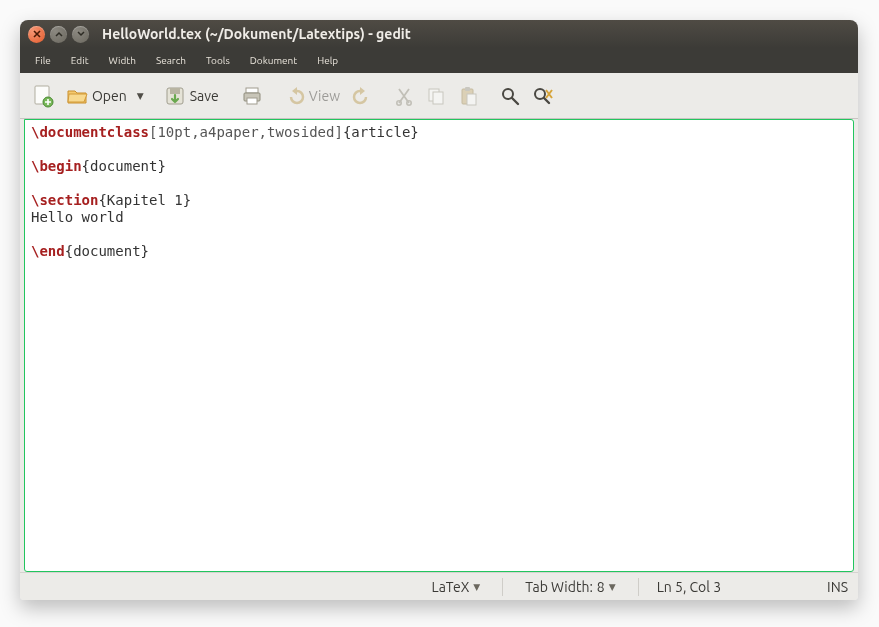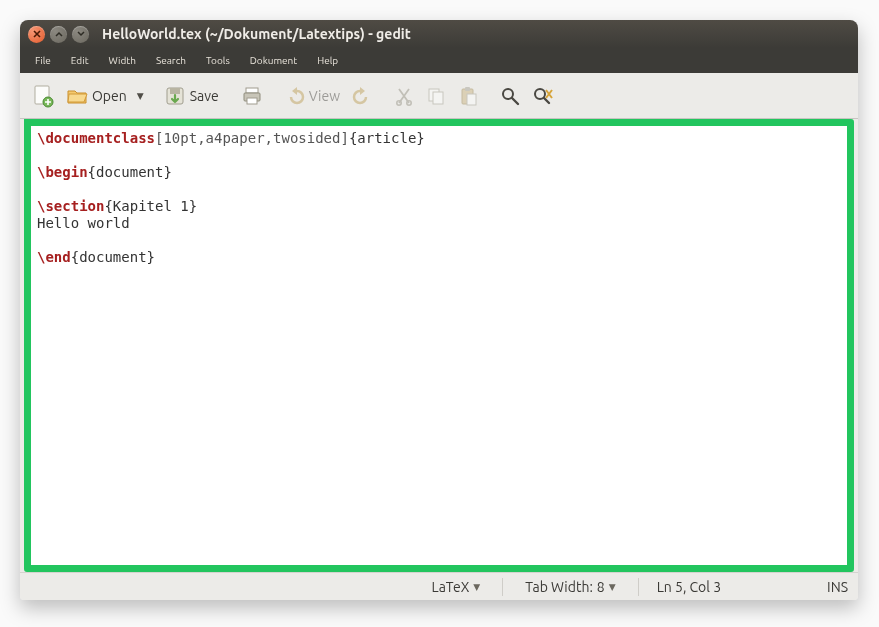--- a/index.html
+++ b/index.html
@@ -107,21 +107,21 @@
   .editor-wrap {
     flex: 1;
     background: #ecebe8;
     padding: 0 4px 0 4px;
     display: flex;
     flex-direction: column;
   }
   .editor {
     flex: 1;
     background: #fff;
-    border: 7px solid #22c55e;
+    border: 1px solid #22c55e;
     border-radius: 0 3px 3px 3px;
     padding: 4px 6px;
     font-family: "DejaVu Sans Mono", "Ubuntu Mono", monospace;
     font-size: 14px;
     line-height: 17px;
     color: #333;
     white-space: pre;
     overflow: hidden;
   }
   .syn-cmd { color: #a62020; font-weight: bold; }

